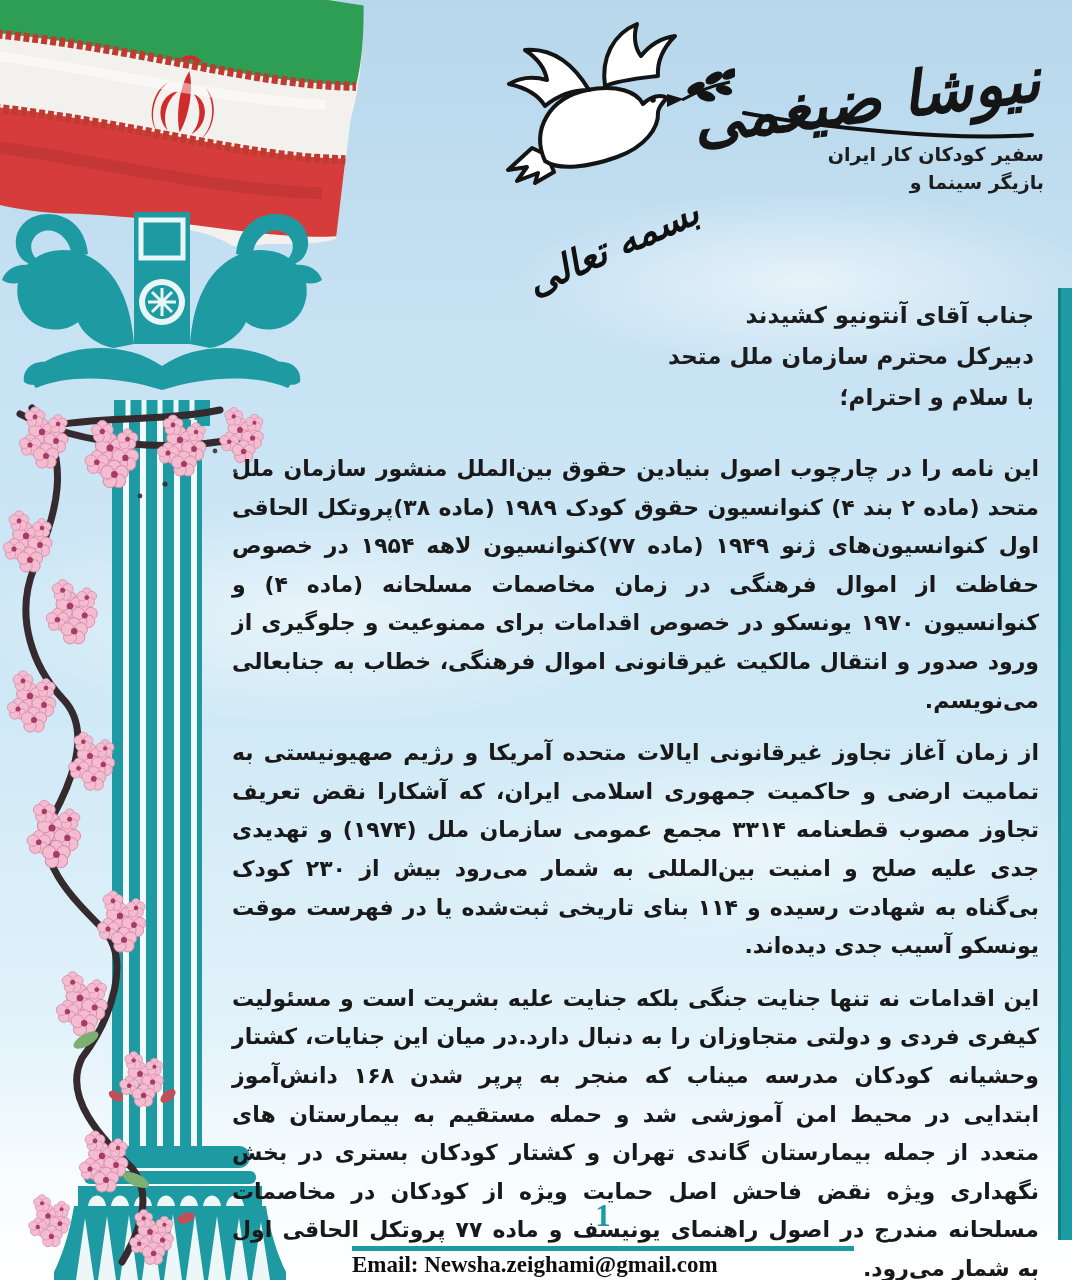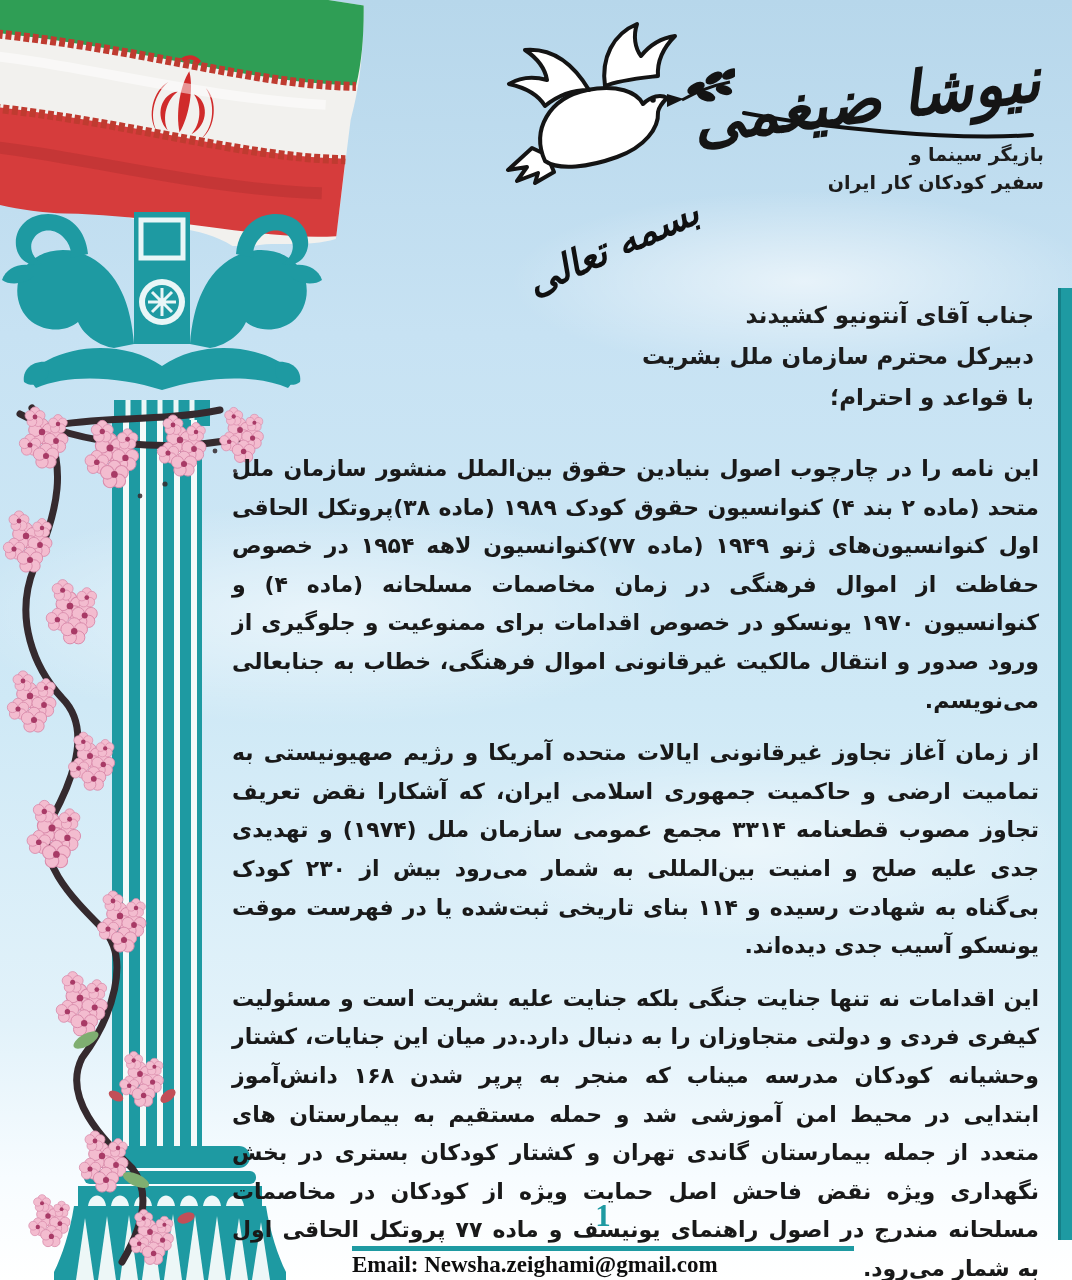--- a/index.html
+++ b/index.html
@@ -215,30 +215,30 @@
     </g>
   </svg>
 
   <div class="abs right-bar"></div>
 
   <div class="abs sig">
     <div class="sig-name">نیوشا ضیغمی</div>
     <svg class="sig-swash" width="300" height="28" viewBox="0 0 300 28">
       <path d="M294,24 C210,30 80,16 6,2" stroke="#111" stroke-width="4" fill="none" stroke-linecap="round"></path>
     </svg>
+    <div class="sig-role">سفیر کودکان کار ایران</div>
     <div class="sig-role">بازیگر سینما و</div>
-    <div class="sig-role">سفیر کودکان کار ایران</div>
   </div>
 
   <div class="abs bismillah">بسمه تعالی</div>
 
   <div class="abs greet">
     <div>جناب آقای آنتونیو کشیدند</div>
-    <div>دبیرکل محترم سازمان ملل بشریت</div>
-    <div>با قواعد و احترام؛</div>
+    <div>دبیرکل محترم سازمان ملل متحد</div>
+    <div>با سلام و احترام؛</div>
   </div>
 
   <div class="abs body-text">
     <p>این نامه را در چارچوب اصول بنیادین حقوق بین‌الملل منشور سازمان ملل متحد (ماده ۲ بند ۴) کنوانسیون حقوق کودک ۱۹۸۹ (ماده ۳۸)پروتکل الحاقی اول کنوانسیون‌های ژنو ۱۹۴۹ (ماده ۷۷)کنوانسیون لاهه ۱۹۵۴ در خصوص حفاظت از اموال فرهنگی در زمان مخاصمات مسلحانه (ماده ۴) و کنوانسیون ۱۹۷۰ یونسکو در خصوص اقدامات برای ممنوعیت و جلوگیری از ورود صدور و انتقال مالکیت غیرقانونی اموال فرهنگی، خطاب به جنابعالی می‌نویسم.</p>
     <p>از زمان آغاز تجاوز غیرقانونی ایالات متحده آمریکا و رژیم صهیونیستی به تمامیت ارضی و حاکمیت جمهوری اسلامی ایران، که آشکارا نقض تعریف تجاوز مصوب قطعنامه ۳۳۱۴ مجمع عمومی سازمان ملل (۱۹۷۴) و تهدیدی جدی علیه صلح و امنیت بین‌المللی به شمار می‌رود بیش از ۲۳۰ کودک بی‌گناه به شهادت رسیده و ۱۱۴ بنای تاریخی ثبت‌شده یا در فهرست موقت یونسکو آسیب جدی دیده‌اند.</p>
     <p>این اقدامات نه تنها جنایت جنگی بلکه جنایت علیه بشریت است و مسئولیت کیفری فردی و دولتی متجاوزان را به دنبال دارد.در میان این جنایات، کشتار وحشیانه کودکان مدرسه میناب که منجر به پرپر شدن ۱۶۸ دانش‌آموز ابتدایی در محیط امن آموزشی شد و حمله مستقیم به بیمارستان های متعدد از جمله بیمارستان گاندی تهران و کشتار کودکان بستری در بخش نگهداری ویژه نقض فاحش اصل حمایت ویژه از کودکان در مخاصمات مسلحانه مندرج در اصول راهنمای یونیسف و ماده ۷۷ پروتکل الحاقی اول به شمار می‌رود.</p>
     <p>این الگوی جنایتکارانه یادآور جنایات مشابه این سفاکان در غزه است که هزاران زن و کودک را به خاک و خون کشیدند و بار دیگر ثابت کرد که این رژیم‌ها هیچ التزامی به قواعد آمره حقوق بشر و حقوق بشردوستانه ندارند.</p>
   </div>
 
   <div class="abs page-num">1</div>

